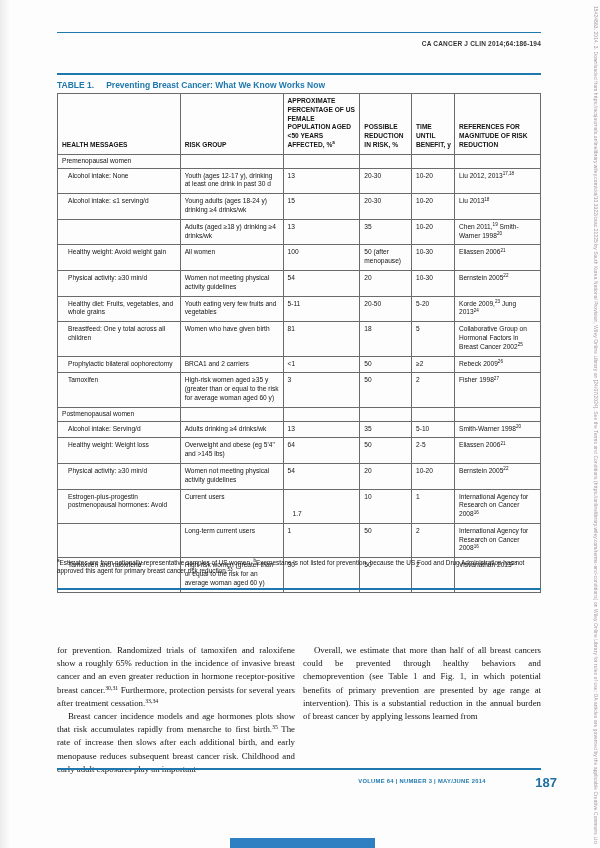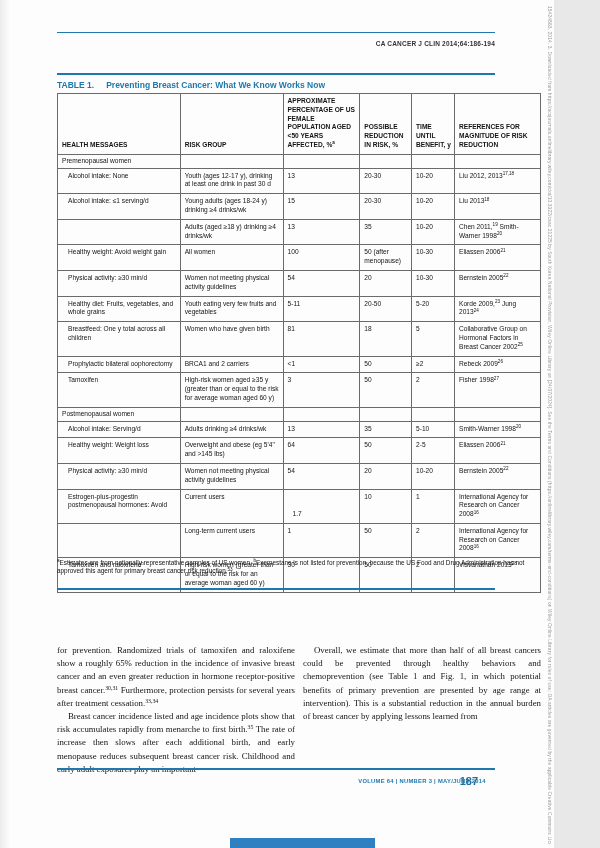--- a/index.html
+++ b/index.html
@@ -1,16 +1,16 @@
 <!DOCTYPE html>
 <html><head>
 <meta charset="utf-8">
 <style>
   html,body{margin:0;padding:0;background:#e8e8e8;}
-  .page{position:relative;width:554px;height:848px;background:#fdfdfd;overflow:hidden;
+  .page{position:relative;width:600px;height:848px;background:#fdfdfd;overflow:hidden;
         font-family:"Liberation Serif",serif;color:#111;}
   .scan-edge{position:absolute;left:0;top:0;width:10px;height:100%;
         background:linear-gradient(90deg,#ececec,rgba(255,255,255,0));}
   .rule{position:absolute;left:57px;right:59px;background:#1f78ad;}
   .top-rule{top:32px;height:1px;}
   .title-rule{top:73px;height:2px;}
   .bottom-rule{top:588px;height:1.5px;}
   .footer-rule{top:768px;height:1.5px;}
   .journal-ref{position:absolute;top:40px;right:59px;font-family:"Liberation Sans",sans-serif;
         font-size:6.5px;font-weight:bold;color:#333;letter-spacing:.2px;}
@@ -30,22 +30,22 @@
   .w0{width:25.4%}.w1{width:21.3%}.w2{width:15.9%}.w3{width:10.7%}.w4{width:8.9%}.w5{width:17.8%}
   .footnote{position:absolute;left:57px;top:559px;width:484px;font-family:"Liberation Sans",sans-serif;
         font-size:6.4px;line-height:8.4px;color:#141414;}
   .body-cols{position:absolute;left:57px;top:644px;width:484px;display:flex;gap:8px;}
   .col{width:238px;text-align:justify;font-size:8.8px;line-height:13.2px;color:#151515;}
   .col p{margin:0;}
   .col p.pi{text-indent:11px;}
   .col sup{font-size:5.8px;top:-3px;}
   .footer-volume{position:absolute;left:303px;top:778px;width:238px;text-align:center;
         font-family:"Liberation Sans",sans-serif;font-size:5.8px;font-weight:bold;color:#1f78ad;letter-spacing:.3px;}
-  .footer-page{position:absolute;right:76px;top:775px;font-family:"Liberation Sans",sans-serif;
-        font-size:11px;font-weight:bold;color:#1f6fa0;}
+  .footer-page{position:absolute;right:43px;top:775px;font-family:"Liberation Sans",sans-serif;
+        font-size:13px;font-weight:bold;color:#1f6fa0;}
   .sidebar-text{position:absolute;right:2px;top:6px;height:838px;writing-mode:vertical-rl;
         font-family:"Liberation Sans",sans-serif;font-size:4.8px;color:#9a9a9a;letter-spacing:.15px;
         overflow:hidden;white-space:nowrap;}
   .bottom-blue-bar{position:absolute;left:230px;top:838px;width:145px;height:10px;background:#2f80c3;}
 </style>
 </head>
 <body>
 
 <div class="page">
   <div class="scan-edge"></div>
@@ -216,21 +216,21 @@
         </tr>
       </tbody>
   </table>
 
   <div class="footnote" id="footnote"><sup>a</sup><span>Estimates are from nationally representative samples of US women. </span><sup>b</sup><span>Exemestane is not listed for prevention, because the US Food and Drug Administration has not approved this agent for primary breast cancer risk reduction.</span><sup>53</sup></div>
   <div class="rule bottom-rule"></div>
 
   <div class="body-cols">
     <div class="col" id="col-left">
         <p><span>for prevention. Randomized trials of tamoxifen and raloxifene show a roughly 65% reduction in the incidence of invasive breast cancer and an even greater reduction in hormone receptor-positive breast cancer.</span><sup>30,31</sup><span> Furthermore, protection persists for several years after treatment cessation.</span><sup>33,34</sup></p>
-        <p class="pi"><span>Breast cancer incidence listed and age incidence plots show that risk accumulates rapidly from menarche to first birth.</span><sup>35</sup><span> The rate of increase then slows after each additional birth, and early menopause reduces subsequent breast cancer risk. Childhood and early adult exposures play an important</span></p>
+        <p class="pi"><span>Breast cancer incidence models and age hormones plots show that risk accumulates rapidly from menarche to first birth.</span><sup>35</sup><span> The rate of increase then slows after each additional birth, and early menopause reduces subsequent breast cancer risk. Childhood and early adult exposures play an important</span></p>
       </div>
     <div class="col" id="col-right">
         <p class="pi"><span>Overall, we estimate that more than half of all breast cancers could be prevented through healthy behaviors and chemoprevention (see Table 1 and Fig. 1, in which potential benefits of primary prevention are presented by age range at intervention). This is a substantial reduction in the annual burden of breast cancer by applying lessons learned from</span></p>
       </div>
   </div>
 
   <div class="rule footer-rule"></div>
   <div class="footer-volume">VOLUME 64 | NUMBER 3 | MAY/JUNE 2014</div>
   <div class="footer-page">187</div>
 

